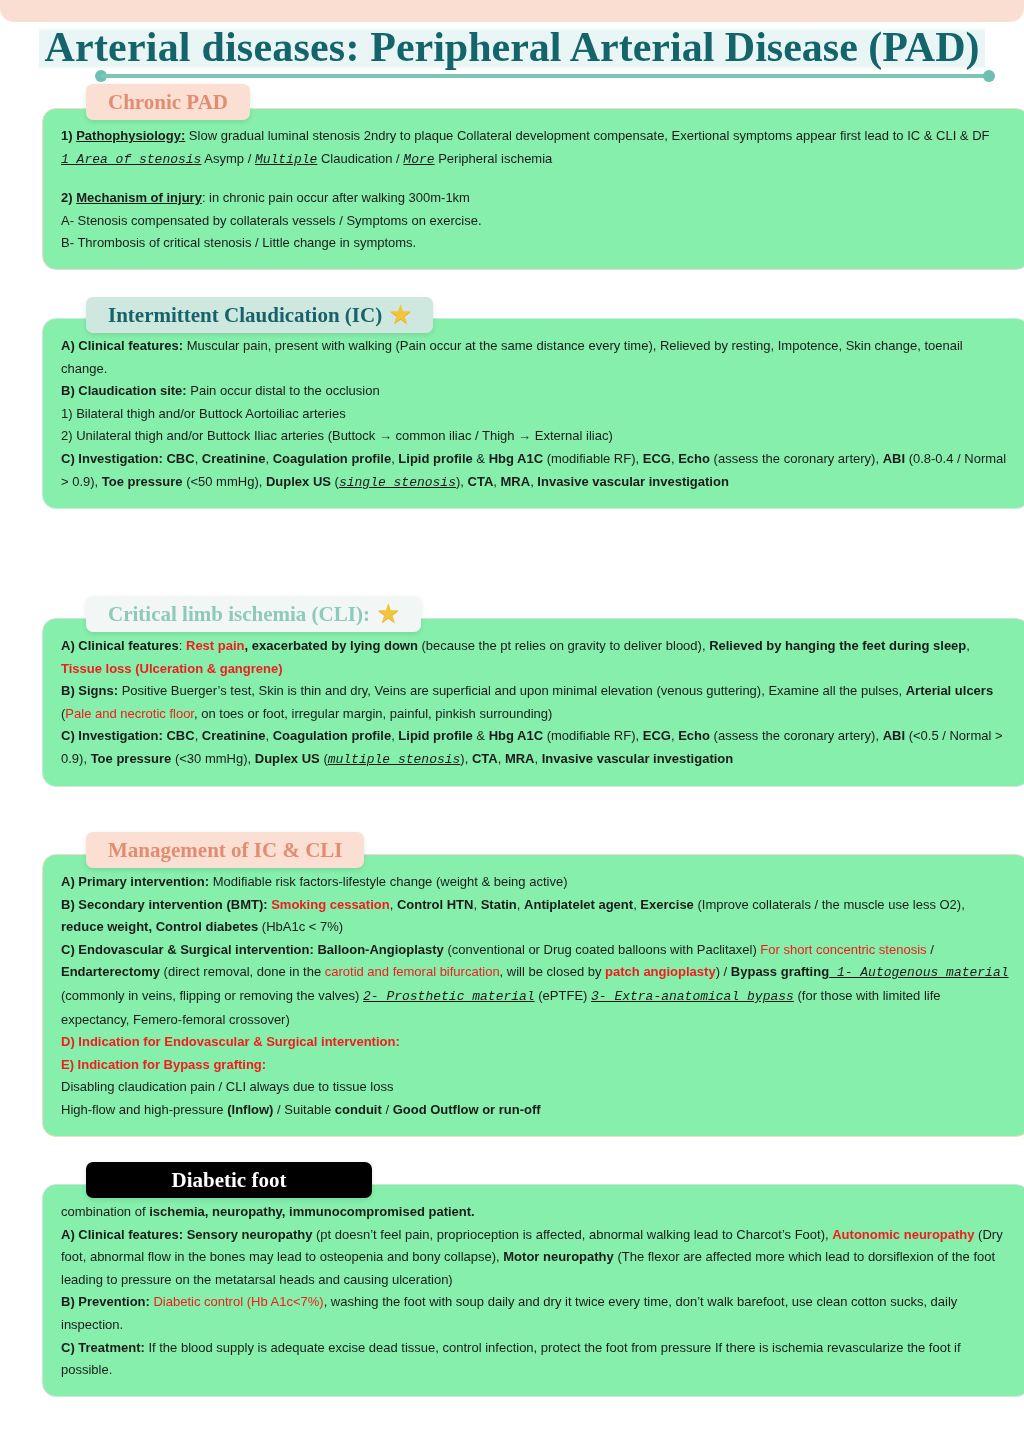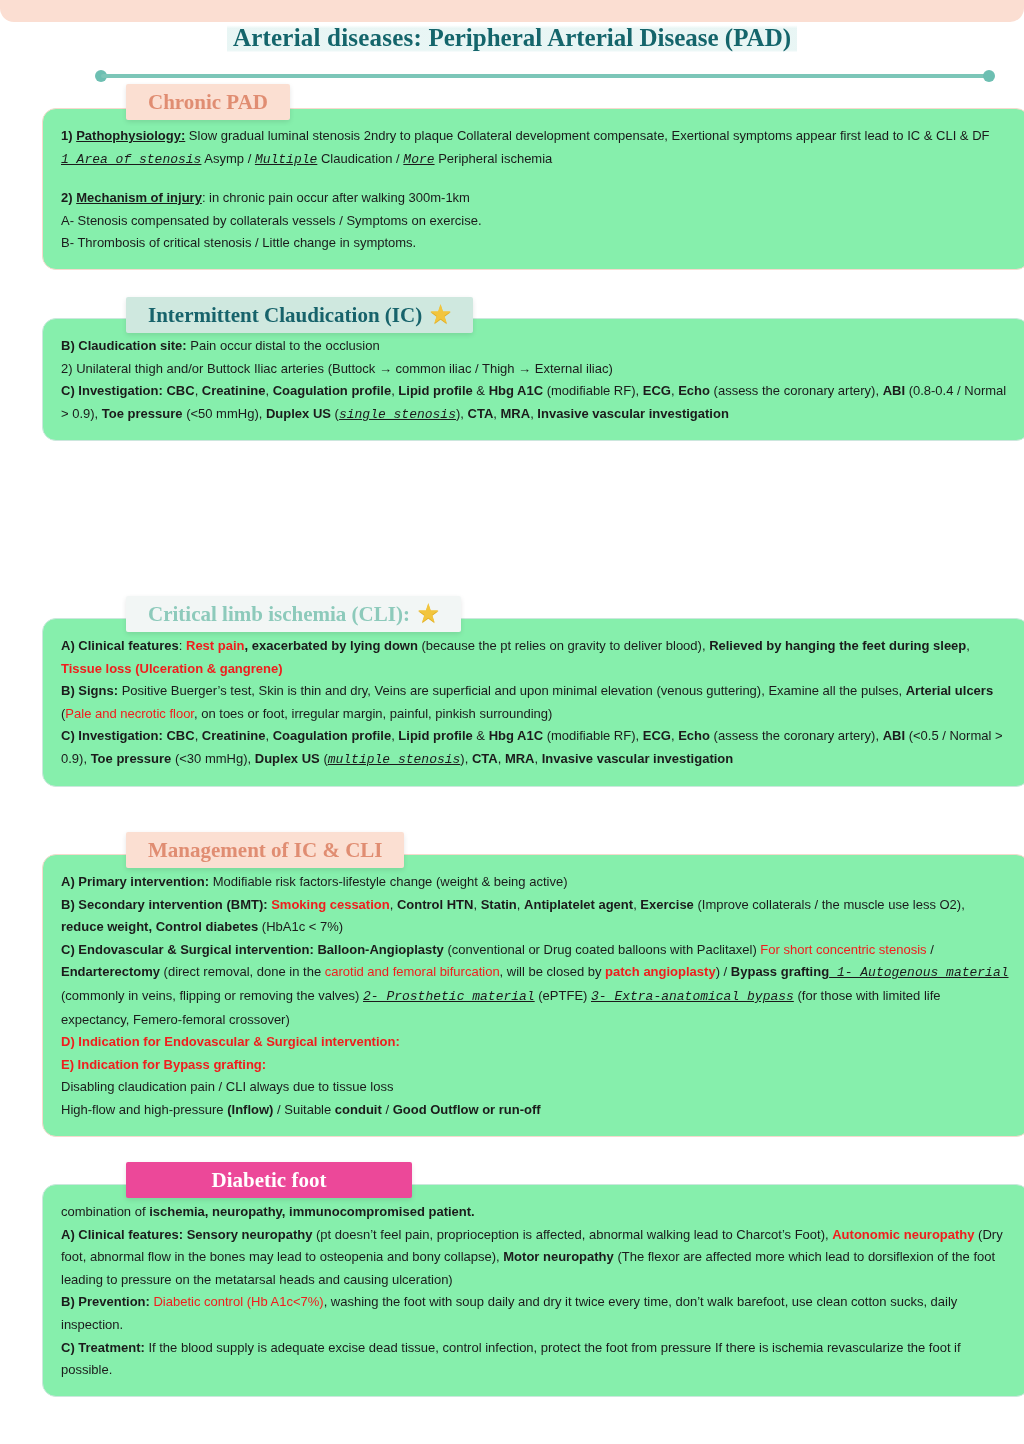--- a/index.html
+++ b/index.html
@@ -28,21 +28,21 @@
   }
 
   
   .title-wrap {
     position: absolute;
     top: 22px; left: 0; width: 1024px;
     text-align: center;
   }
   .doc-title {
     font-family: "Liberation Serif", serif;
-    font-size: 25px;
+    font-size: 42px;
     color: #14656b;
     line-height: 1.1;
     white-space: nowrap;
     display: inline-block;
     background: linear-gradient(to bottom, rgba(224,242,241,0) 10%, rgba(214,238,236,.55) 20%, rgba(214,238,236,.55) 88%, rgba(224,242,241,0) 95%);
     padding: 2px 6px;
   }
   .doc-title .t-main { font-weight: bold; letter-spacing: .2px; }
   .doc-title .t-sub  { font-weight: bold; }
 
@@ -72,33 +72,32 @@
   .section { position: absolute; left: 18px; width: 988px; }
 
   .tab {
     position: absolute;
     top: 0;
     height: 36px;
     padding: 0 22px;
     display: flex;
     align-items: center;
     gap: 8px;
-    border-radius: 2px;
+    border-radius: 7px;
     font-family: "Liberation Serif", serif;
     font-size: 21px;
     font-weight: bold;
     z-index: 3;
     box-shadow: 0 2px 5px rgba(0,0,0,0.10);
     white-space: nowrap;
-    margin-left: 40px;
   }
   .tab.peach  { background: #fbdfd2; color: #e08d72; }
   .tab.mint   { background: #cfe8df; color: #17636b; }
   .tab.pale   { background: #f2f6f5; color: #8dcabb; }
-  .tab.solid  { background: #ec4899; color: #ffffff; }
+  .tab.solid  { background: #000000; color: #ffffff; }
 
   .card {
     position: absolute;
     left: 0;
     width: 988px;
     border-radius: 14px;
     background: #86efac;
     padding: 16px 18px 14px 18px;
     font-size: 13px;
     line-height: 22.6px;
@@ -165,22 +164,26 @@
   </div>
 </div>
 
 <div class="section" style="top:297px;">
   <div class="tab mint" style="left:68px;">
     <span>Intermittent Claudication (IC)</span>
     <span class="star">★</span>
   </div>
   <div class="card mint" style="top:21px;">
     <p>
+      <b>A) Clinical features:</b><span> Muscular pain, present with walking (Pain occur at the same distance every time), Relieved by resting, Impotence, Skin change, toenail change.</span>
+    </p>
+    <p>
       <b>B) Claudication site:</b><span> Pain occur distal to the occlusion</span>
     </p>
+    <p>1) Bilateral thigh and/or Buttock Aortoiliac arteries</p>
     <p>2) Unilateral thigh and/or Buttock Iliac arteries (Buttock →  common iliac / Thigh →  External iliac)</p>
     <p>
       <b>C) Investigation: CBC</b><span>, </span><b>Creatinine</b><span>, </span><b>Coagulation profile</b><span>, </span><b>Lipid profile</b><span> &amp; </span><b>Hbg A1C</b><span> (modifiable RF), </span><b>ECG</b><span>, </span><b>Echo</b><span> (assess the coronary artery), </span><b>ABI</b><span> (0.8-0.4 / Normal &gt; 0.9), </span><b>Toe pressure</b><span> (&lt;50 mmHg), </span><b>Duplex US</b><span> (</span><span class="iu">single stenosis</span><span>), </span><b>CTA</b><span>, </span><b>MRA</b><span>, </span><b>Invasive vascular investigation</b>
     </p>
   </div>
 </div>
 
 <div class="section" style="top:596px;">
   <div class="tab pale" style="left:68px;">
     <span>Critical limb ischemia (CLI):</span>

